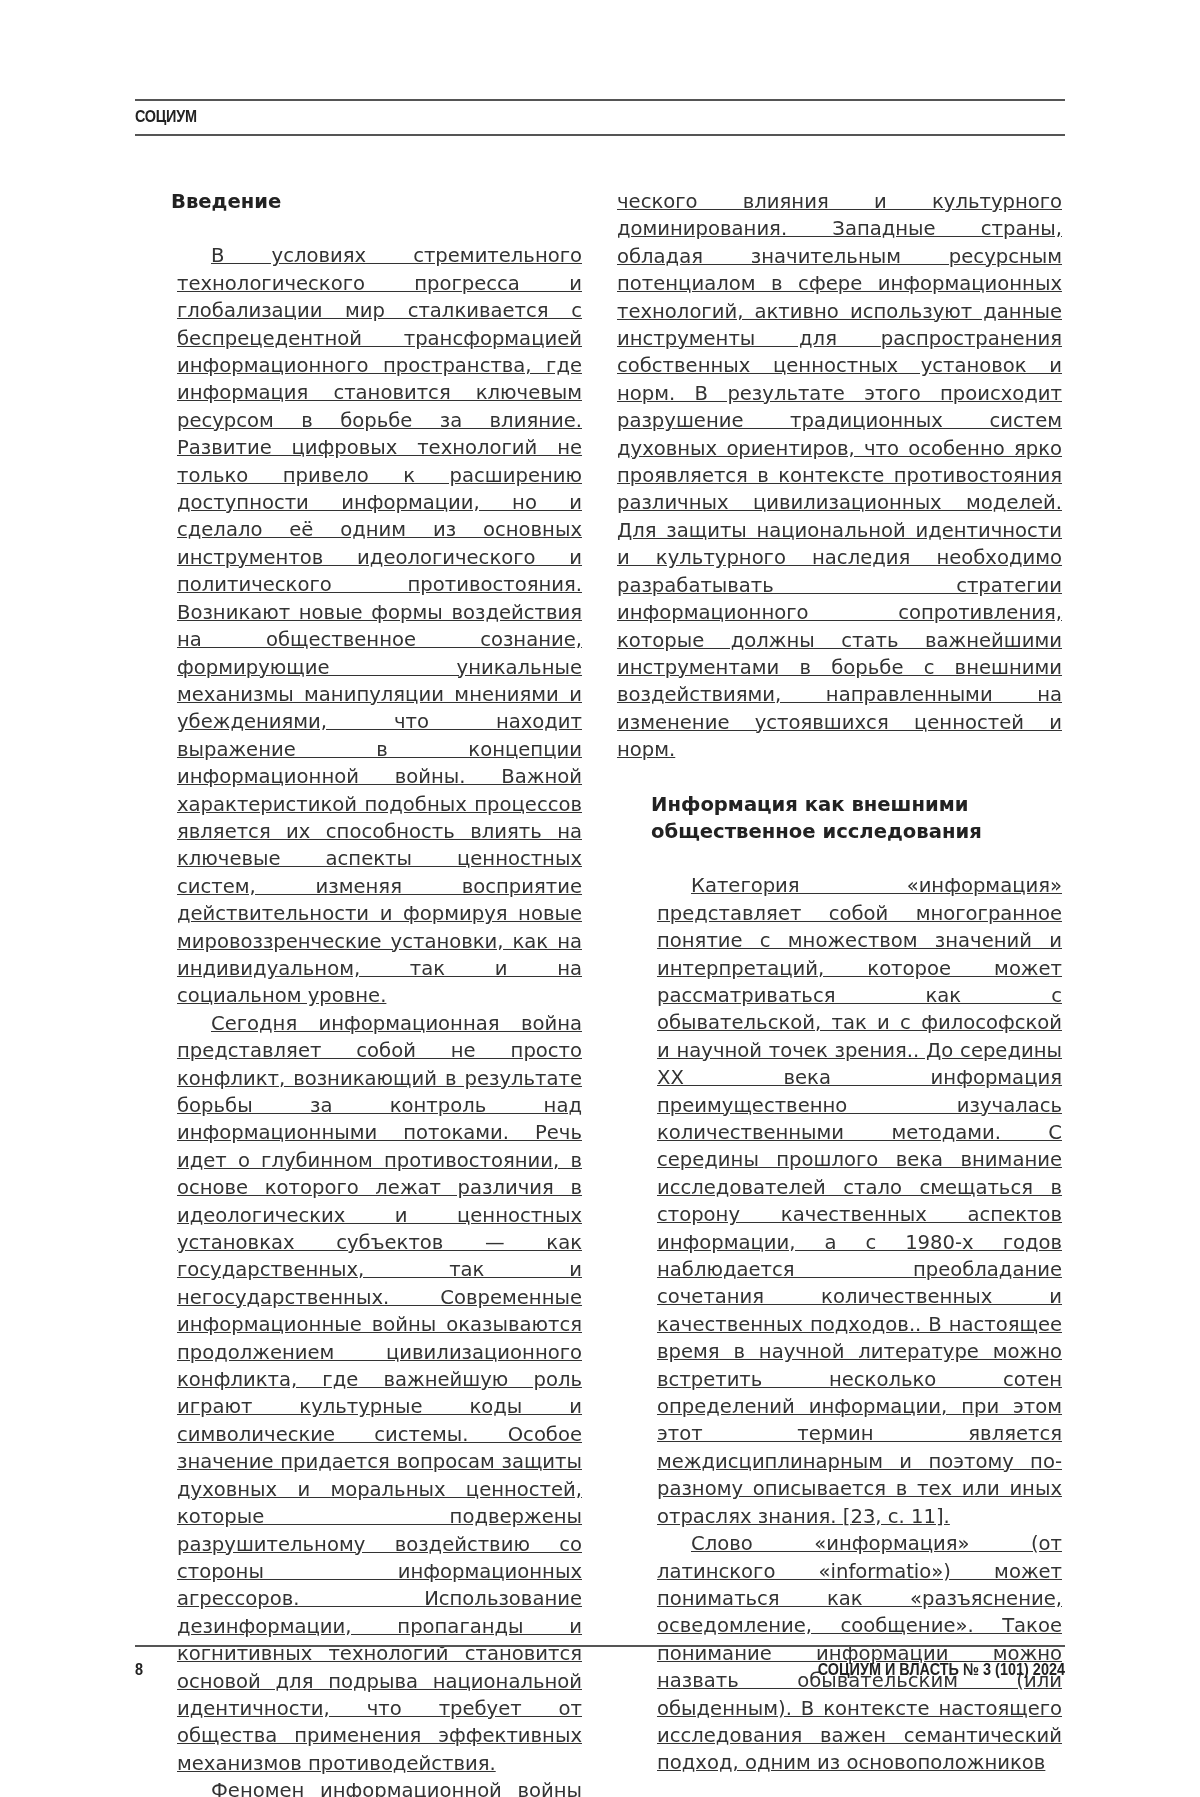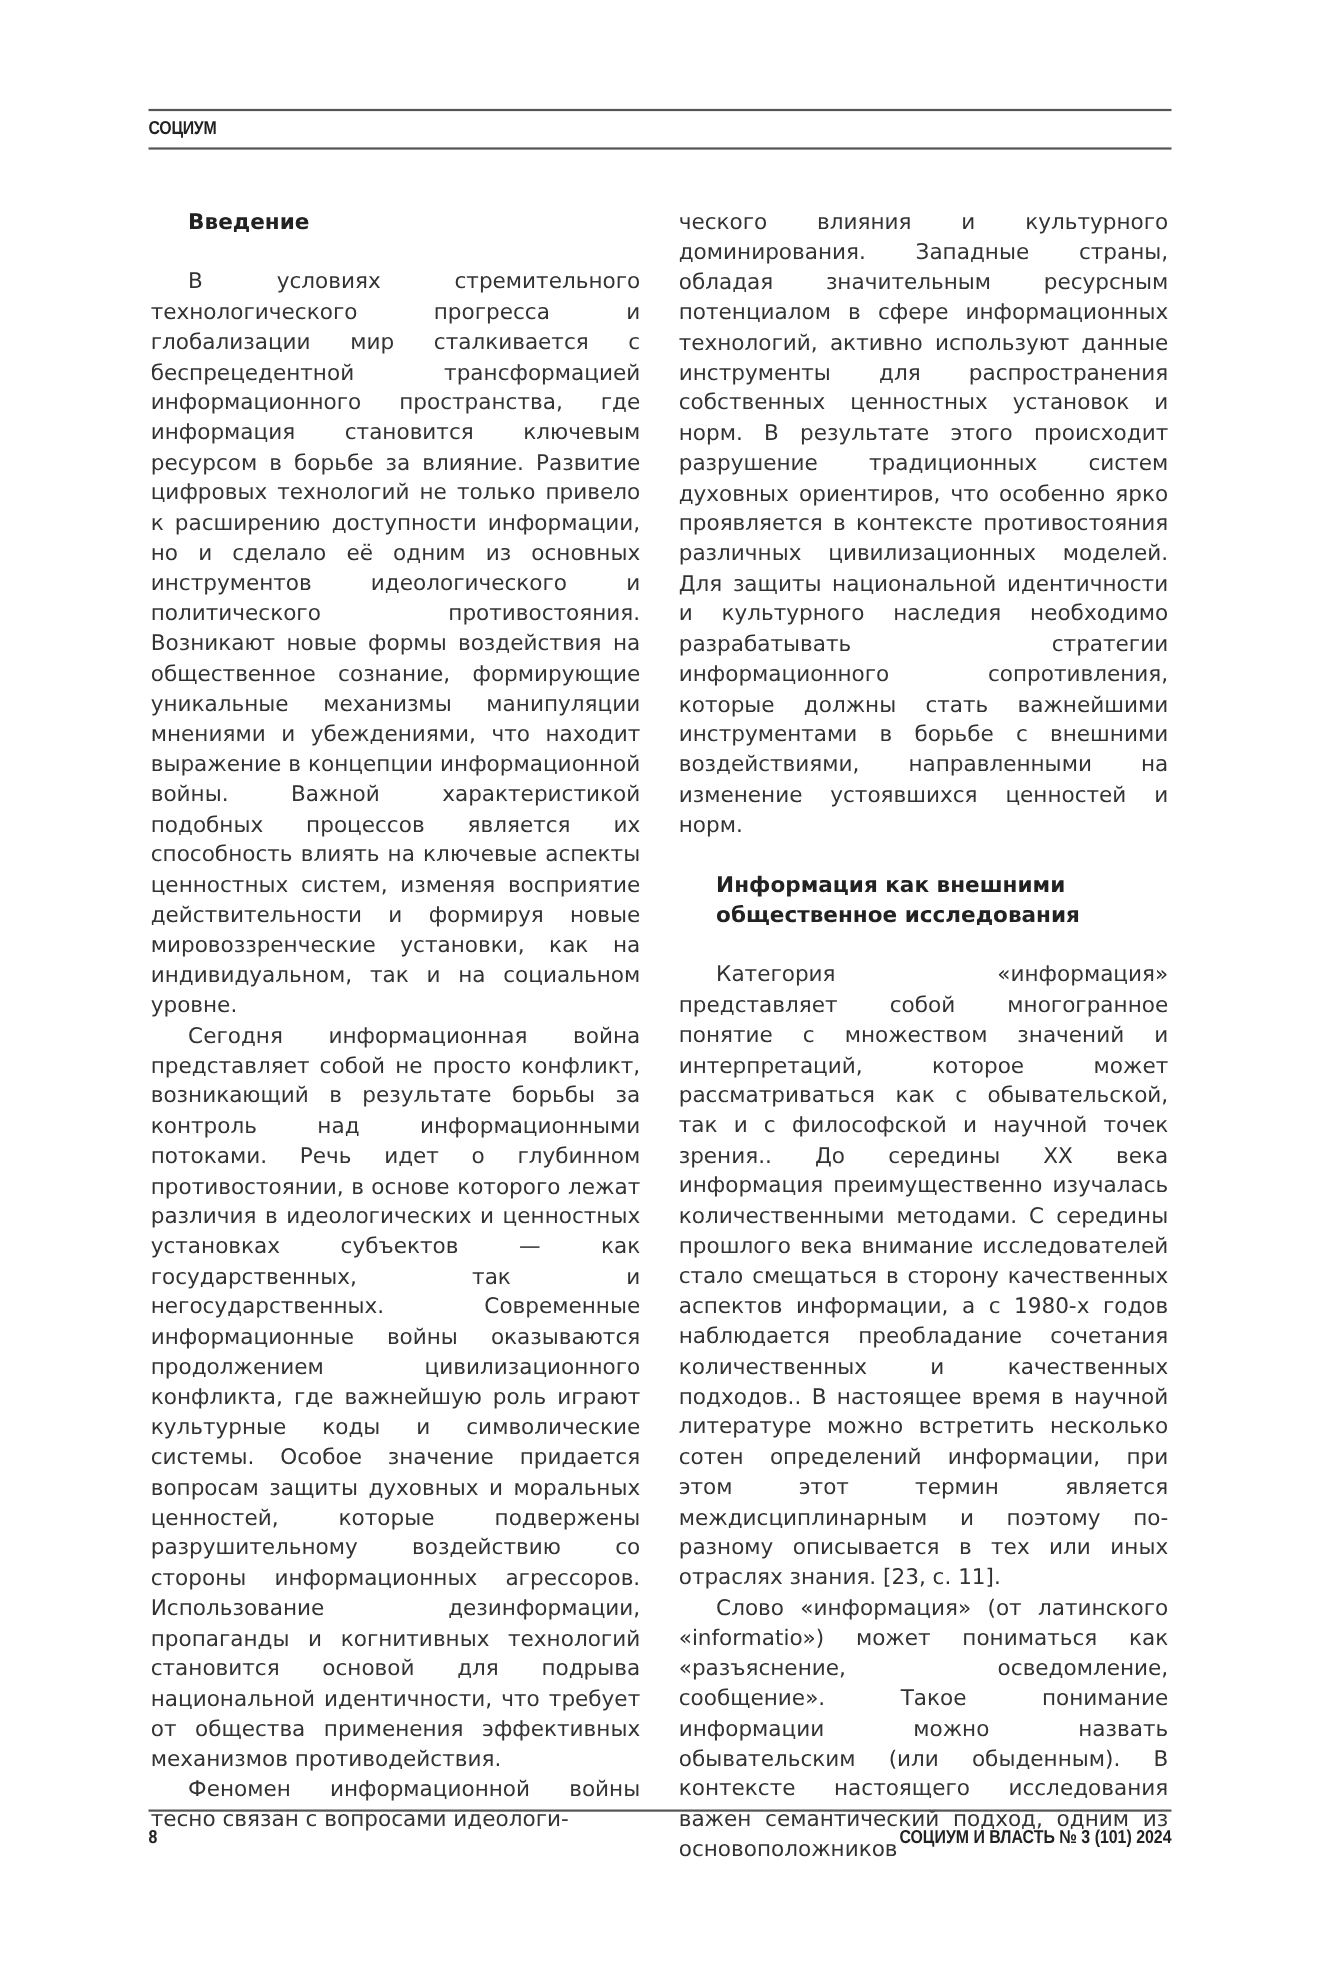--- a/index.html
+++ b/index.html
@@ -2,22 +2,22 @@
 <html><head>
 <meta charset="utf-8">
 <style>
   html, body { margin:0; padding:0; background:#ffffff; }
   body { width:1200px; height:1797px; position:relative; overflow:hidden; color:#2a2a2a; }
   .rule { position:absolute; left:135px; width:930px; height:0; border-top:2.5px solid #555; }
   .running-head { position:absolute; left:135px; top:107px; font-family:"Liberation Sans", sans-serif; font-weight:bold; font-size:17px; letter-spacing:-0.3px; color:#222; transform:scaleX(0.85); transform-origin:left; }
   .col { position:absolute; top:188px; width:445px; font-family:"DejaVu Sans", sans-serif; font-size:19.6px; line-height:27.4px; color:#333; }
   .col.left { left:137px; }
   .col.right { left:617px; }
-  .col p { margin:0; text-align:justify; text-align-last:left; hyphens:manual; }
-  .col p.indent { text-indent:34px; }
+  .col p { margin:0; text-align:justify; text-align-last:left; hyphens:manual;text-decoration:underline; }
+  .col p.indent { text-indent:34px;margin-left:40px; }
   .col h2 { margin:0; font-family:"DejaVu Sans", sans-serif; font-weight:bold; font-size:19.6px; line-height:27.4px; color:#222; padding-left:34px; }
   .gap { height:27px; }
   .footer-page { position:absolute; left:135px; top:1660px; font-family:"Liberation Sans", sans-serif; font-weight:bold; font-size:17px; color:#222; transform:scaleX(0.85); transform-origin:left; }
   .footer-journal { position:absolute; right:135px; top:1660px; font-family:"Liberation Sans", sans-serif; font-weight:bold; font-size:17px; color:#222; transform:scaleX(0.85); transform-origin:right; white-space:nowrap; }
 </style>
 </head>
 <body>
 
 <div class="rule" style="top:99px;"></div>
 <div class="running-head">СОЦИУМ</div>

